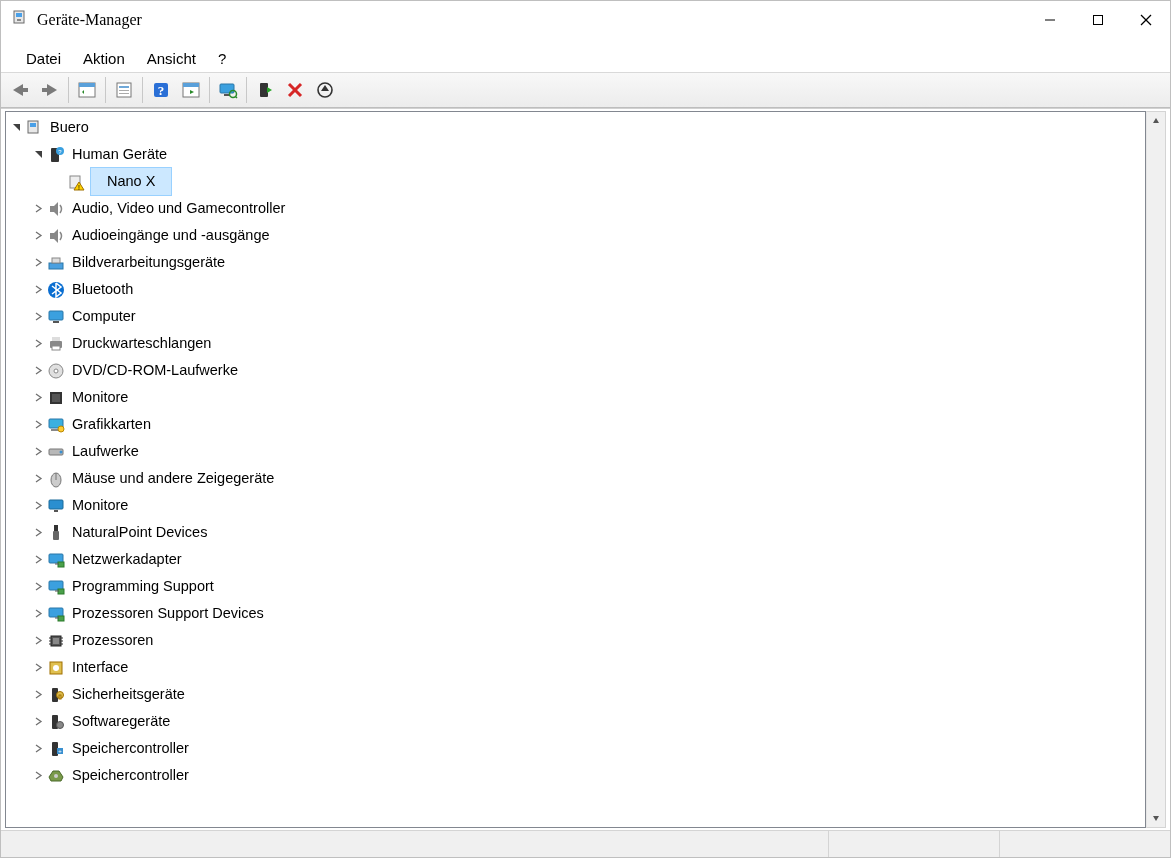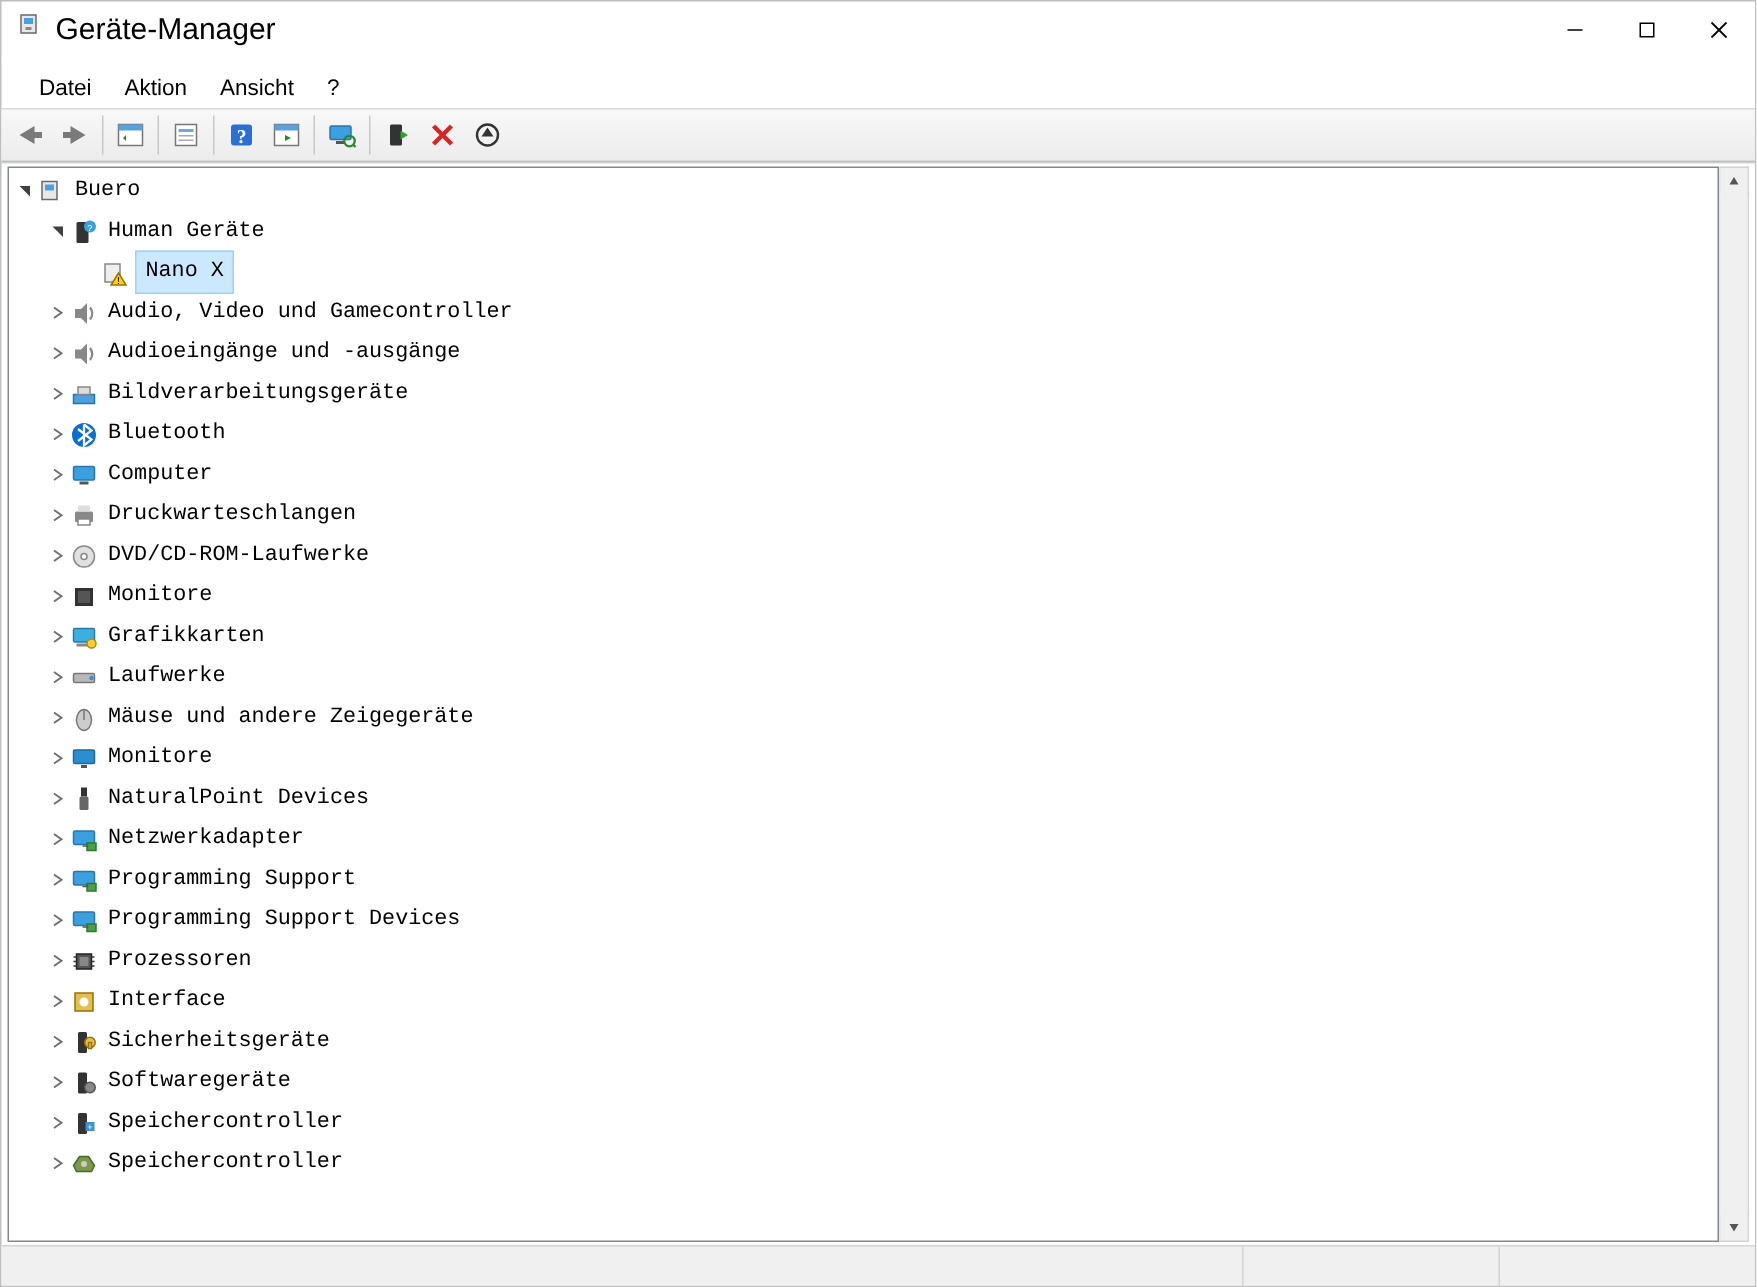--- a/index.html
+++ b/index.html
@@ -12,21 +12,22 @@
     height: 858px;
     overflow: hidden;
   }
   .window { width: 1171px; height: 858px; display: flex; flex-direction: column; border: 1px solid #bfbfbf; box-sizing: border-box; }
   
   .titlebar {
     height: 38px;
     display: flex; align-items: center;
     padding: 0 0 0 10px;
     border-bottom: 1px solid #ffffff;
-    font-size: 20px;
+    font-size: 16px;
+    font-family: Liberation Serif, serif;
   }
   .titlebar .title { margin-left: 8px; }
   .win-controls { margin-left: auto; display: flex; }
   .win-btn { width: 48px; height: 32px; display:flex; align-items:center; justify-content:center; }
   .win-btn svg { width: 12px; height: 12px; }
   .win-btn.close svg { width: 14px; height: 14px; }
   
   .menubar {
     height: 28px;
     display: flex; align-items: center;
@@ -58,33 +59,32 @@
     border-top: 1px solid #d1d1d1;
     min-height: 0;
   }
   .treescroll {
     flex: 1;
     overflow: hidden;
     border: 1px solid #828790;
     margin: 2px 0 2px 4px;
     background: #fff;
     position: relative;
-    font-family: Liberation Mono, monospace;
   }
   .tree {
     padding: 2px 4px 4px 2px;
     font-size: 14.5px;
     line-height: 27px;
   }
   .node { display:flex; align-items:center; height: 27px; }
   .chevron { width: 16px; display:inline-flex; align-items:center; justify-content:center; color:#555; font-size:11px; }
   .chevron.empty { visibility: hidden; }
   .nodeicon { width: 20px; height: 20px; display:inline-flex; align-items:center; justify-content:center; margin-right: 4px; }
   .nodelabel { padding: 0 2px; }
-  .nodelabel.selected { background: #cce8ff; border: 1px solid #99d1ff; padding: 0 6px; text-align: right; }
+  .nodelabel.selected { background: #cce8ff; border: 1px solid #99d1ff; padding: 0 16px; text-align: right; }
   .indent0 { padding-left: 0; }
   .indent1 { padding-left: 22px; }
   .indent2 { padding-left: 42px; }
   
   .vscroll {
     width: 18px; background: #f0f0f0;
     border: 1px solid #d4d4d4; border-left: 1px solid #e6e6e6;
     margin: 2px 4px 2px 0;
     display:flex; flex-direction:column;
   }
@@ -475,21 +475,21 @@
                 <polyline points="2,1 7,4.5 2,8" fill="none" stroke="#707070" stroke-width="1.3"></polyline>
               </svg>
             </span>
     <span class="nodeicon">
               <svg class="ico" width="18" height="18" viewBox="0 0 18 18">
                 <rect x="2" y="3" width="14" height="9" fill="#3ba0df" stroke="#2a77a8" rx="1"></rect>
                 <rect x="11" y="11" width="6" height="5" fill="#4aa04a" stroke="#2a7a2a"></rect>
                 <line x1="8" y1="13" x2="12" y2="13" stroke="#555"></line>
               </svg>
             </span>
-    <span class="nodelabel">Programming Support Devices</span>
+    <span class="nodelabel">Prozessoren Support Devices</span>
   </div>
           <div class="node indent1">
     <span class="chevron">
               <svg width="9" height="9" viewBox="0 0 9 9">
                 <polyline points="2,1 7,4.5 2,8" fill="none" stroke="#707070" stroke-width="1.3"></polyline>
               </svg>
             </span>
     <span class="nodeicon">
               <svg class="ico" width="18" height="18" viewBox="0 0 18 18">
                 <rect x="4" y="4" width="10" height="10" fill="#555" stroke="#222"></rect>

